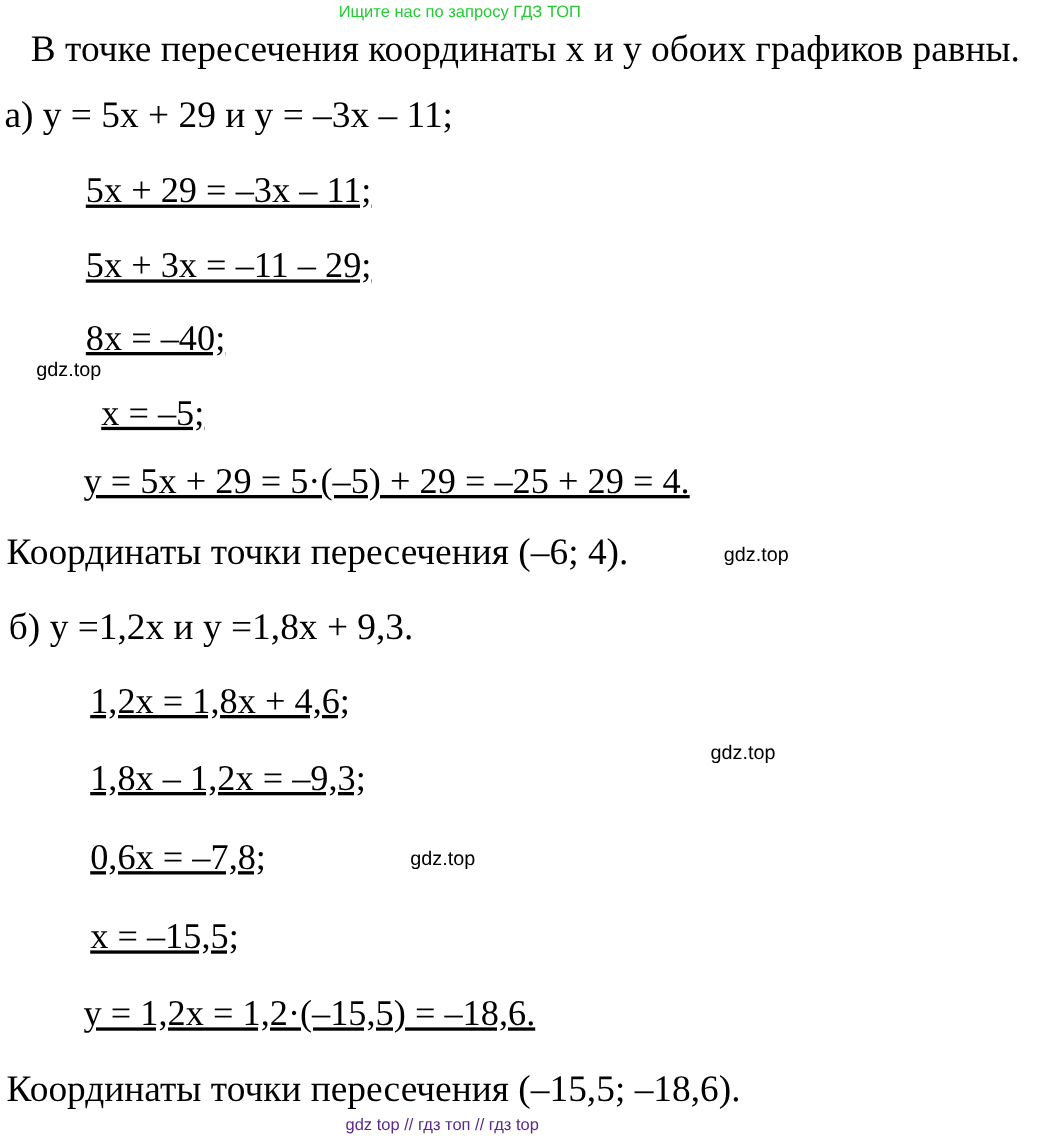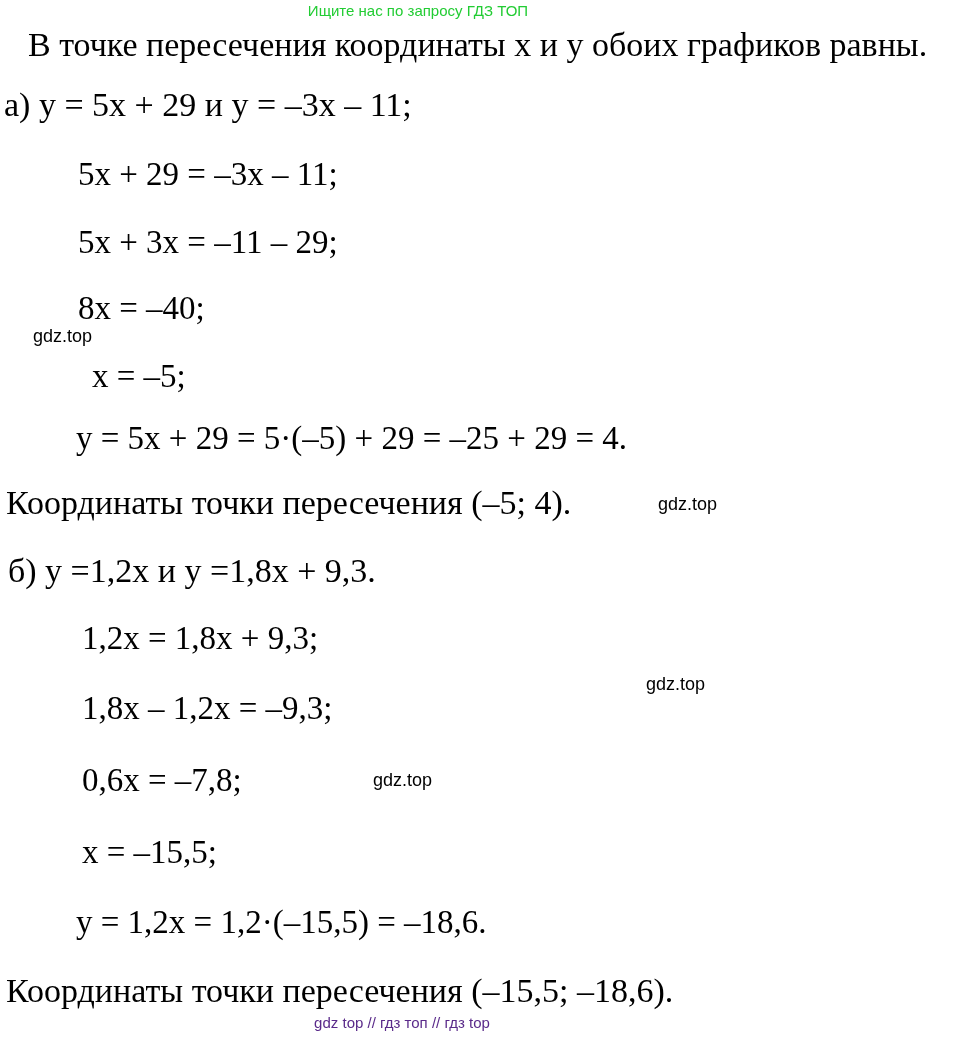--- a/index.html
+++ b/index.html
@@ -2,43 +2,43 @@
 <html><head>
 <meta charset="utf-8">
 <style>
   html, body { margin:0; padding:0; background:#ffffff; }
   body { width:960px; height:1038px; position:relative; overflow:hidden; }
   .abs { position:absolute; white-space:nowrap; }
   .serif { font-family:"Liberation Serif", "DejaVu Serif", serif; color:#000; }
   .sans { font-family:"Liberation Sans", "DejaVu Sans", sans-serif; }
   .banner { font-size:15px; color:#22cc33; left:0; width:836px; text-align:center; top:2px; }
   .para { font-size:34px; }
-  .eq { font-size:33px; }
+  .eq { font-size:33px;text-decoration:underline; }
   .wm { font-size:18px; color:#000; }
   .footer { font-size:15px; color:#5a2a8a; left:0; width:804px; text-align:center; top:1014px; }
 </style>
 </head>
 <body>
 
 <div class="abs sans banner">Ищите нас по запросу ГДЗ ТОП</div>
 
 <div class="abs serif para" style="left:4px; top:26px;margin-left:24px;">В точке пересечения координаты x и y обоих графиков равны.</div>
 
 <div class="abs serif para" style="left:4px; top:86px;">а)  y = 5x + 29  и  y = –3x – 11;</div>
 <div class="abs serif eq" style="left:78px; top:156px;">5x + 29 = –3x – 11;</div>
 <div class="abs serif eq" style="left:78px; top:224px;">5x + 3x = –11 – 29;</div>
 <div class="abs serif eq" style="left:78px; top:290px;">8x = –40;</div>
 <div class="abs sans wm" style="left:33px; top:326px;">gdz.top</div>
 <div class="abs serif eq" style="left:92px; top:358px;">x = –5;</div>
 <div class="abs serif eq" style="left:76px; top:420px;">y = 5x + 29 = 5·(–5) + 29 = –25 + 29 = 4.</div>
-<div class="abs serif para" style="left:6px; top:484px;">Координаты точки пересечения (–5; 4).</div>
+<div class="abs serif para" style="left:6px; top:484px;">Координаты точки пересечения (–6; 4).</div>
 <div class="abs sans wm" style="left:658px; top:494px;">gdz.top</div>
 
 <div class="abs serif para" style="left:8px; top:552px;">б)  y =1,2x  и  y =1,8x + 9,3.</div>
-<div class="abs serif eq" style="left:82px; top:620px;">1,2x = 1,8x + 9,3;</div>
+<div class="abs serif eq" style="left:82px; top:620px;">1,2x = 1,8x + 4,6;</div>
 <div class="abs sans wm" style="left:646px; top:674px;">gdz.top</div>
 <div class="abs serif eq" style="left:82px; top:690px;">1,8x – 1,2x = –9,3;</div>
 <div class="abs serif eq" style="left:82px; top:762px;">0,6x = –7,8;</div>
 <div class="abs sans wm" style="left:373px; top:770px;">gdz.top</div>
 <div class="abs serif eq" style="left:82px; top:834px;">x = –15,5;</div>
 <div class="abs serif eq" style="left:76px; top:904px;">y = 1,2x = 1,2·(–15,5) = –18,6.</div>
 <div class="abs serif para" style="left:6px; top:972px;">Координаты точки пересечения (–15,5; –18,6).</div>
 
 <div class="abs sans footer">gdz top  //  гдз топ  //  гдз top</div>
 

